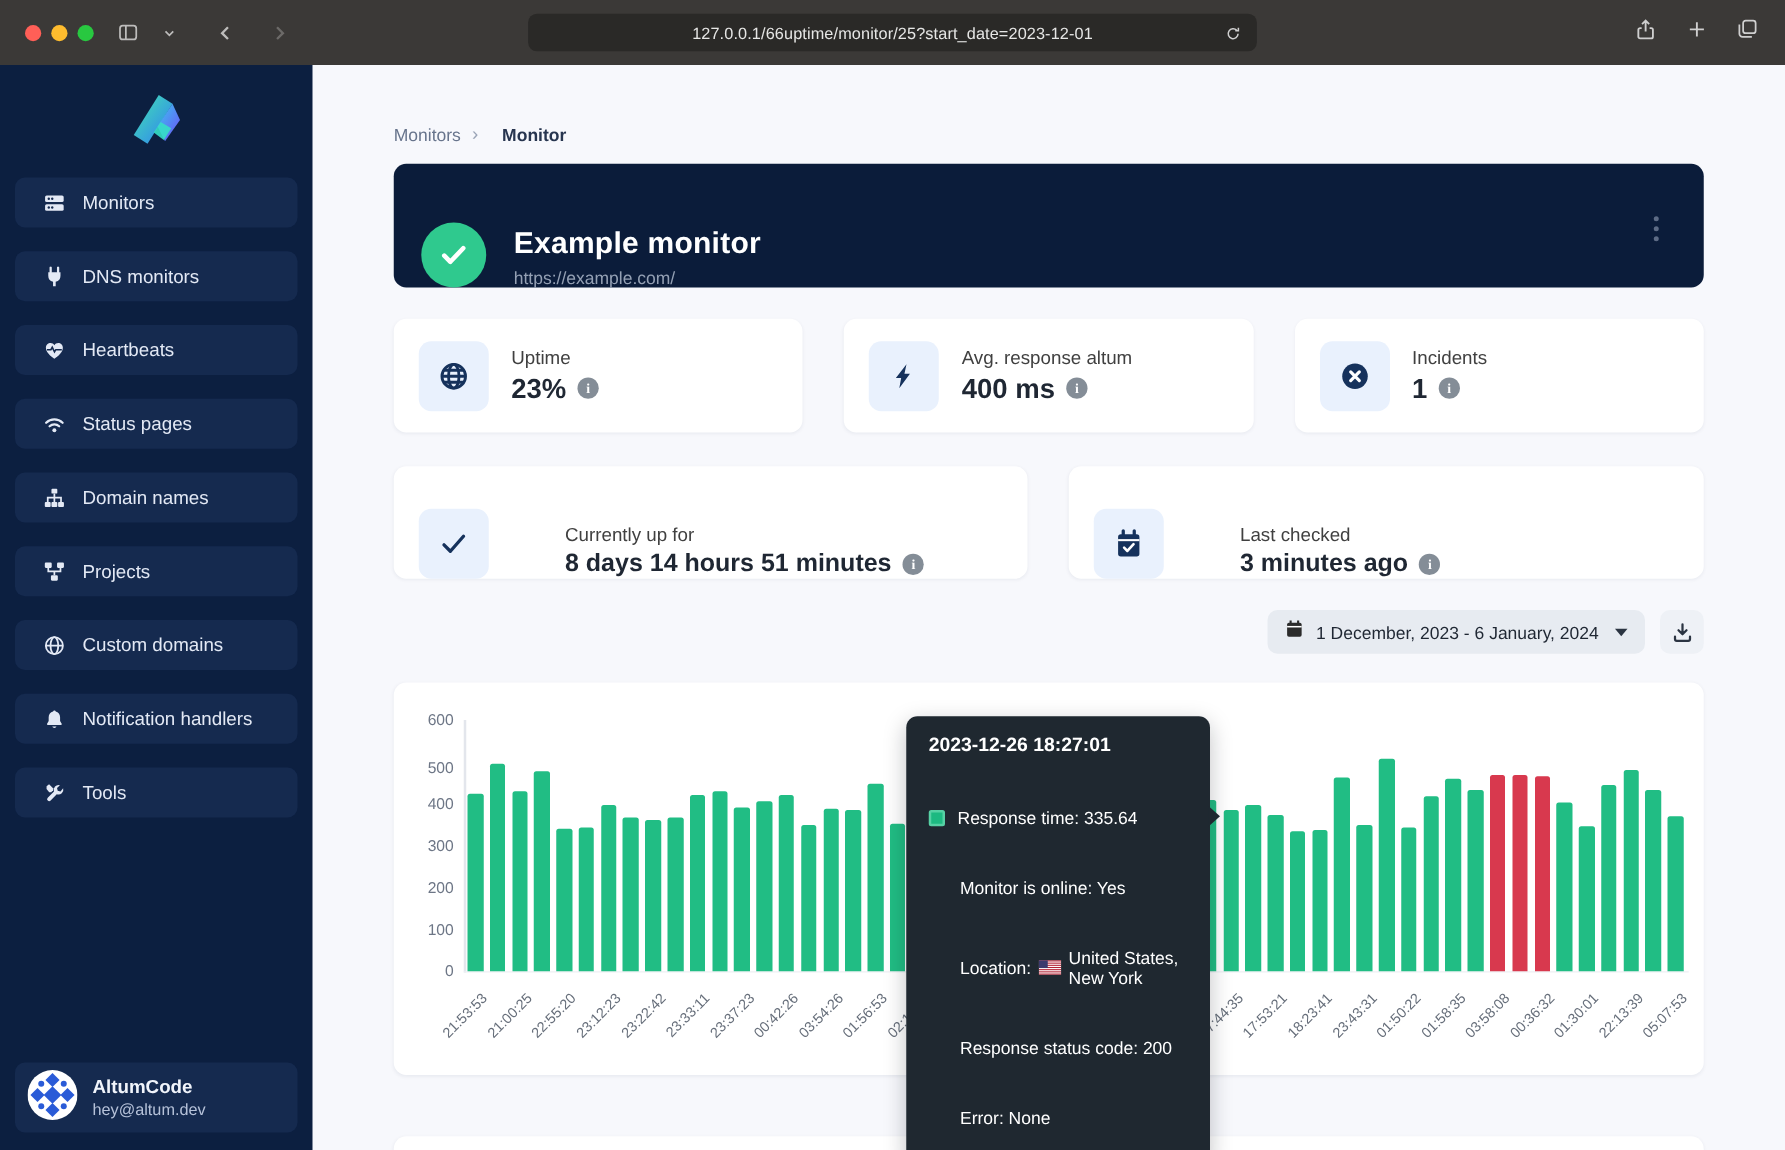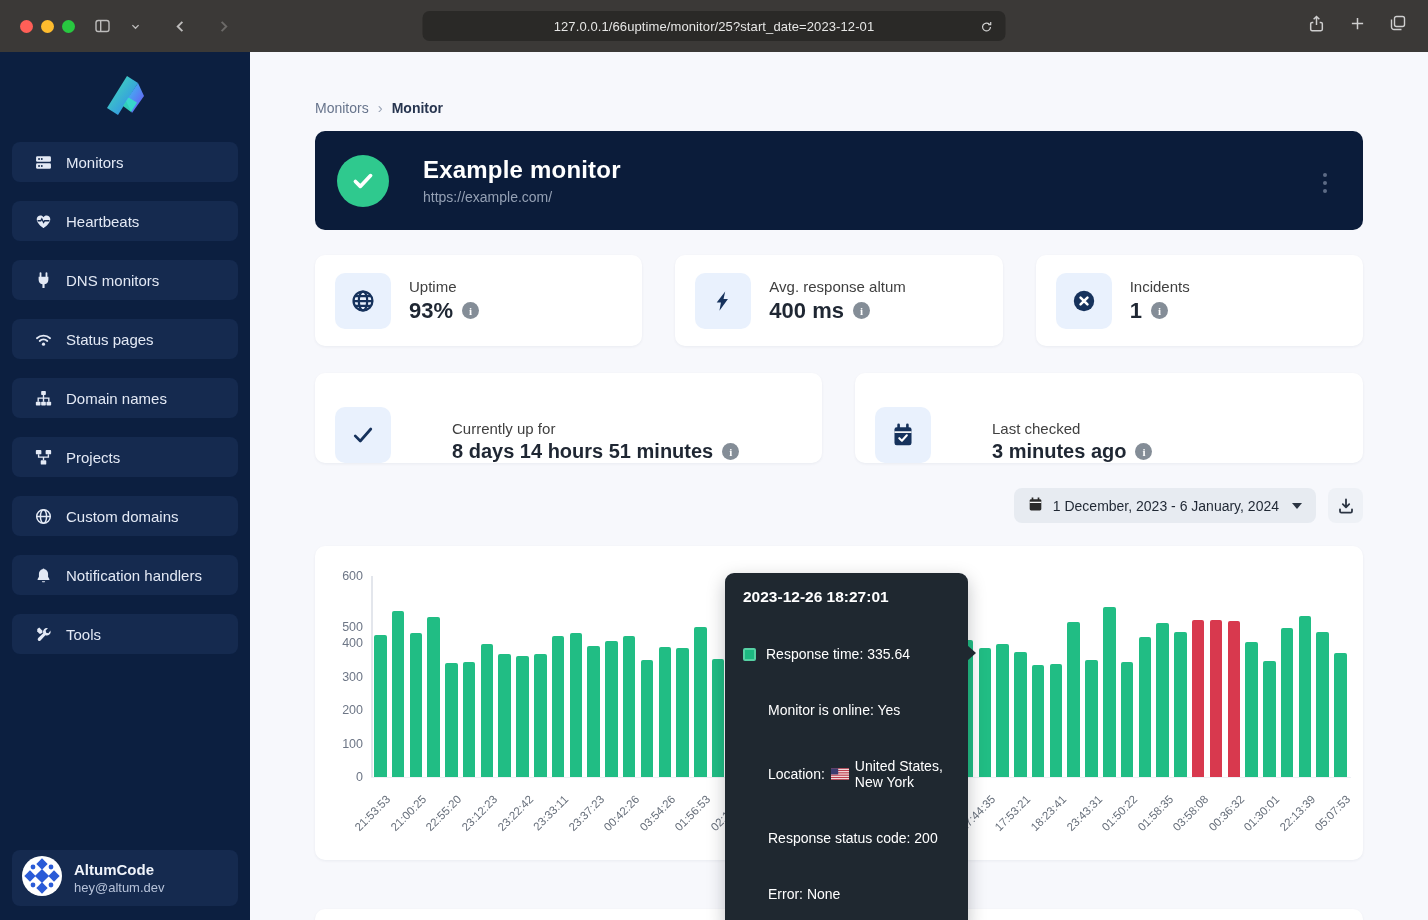--- a/index.html
+++ b/index.html
@@ -31,23 +31,23 @@
   .side-spacer { flex:1; }
   .user-card { display:flex; align-items:center; gap:12px; background:#152a4f; border-radius:8px; padding:8px 10px; height:56px; cursor:pointer; }
   .user-name { color:#f0f4fb; font-size:15px; font-weight:700; }
   .user-email { color:#b6c2d9; font-size:13px; margin-top:2px; }
 
   
   .main { flex:1; padding:47px 65px 0; position:relative; overflow:hidden; }
   .breadcrumb { display:flex; align-items:center; gap:9px; font-size:14px; margin-bottom:15px; }
   .bc-parent { color:#67748c; cursor:pointer; }
   .bc-sep { color:#9aa4b6; font-size:15px; }
-  .bc-current { color:#27354f; font-weight:700; }
-
-  .monitor-card { background:#0b1c3a; border-radius:10px; height:99px; display:flex; align-items:center; padding:0 28px 0 22px; position:relative;gap:12px; }
+  .bc-current { color:#27354f; font-weight:700;margin-left:10px; }
+
+  .monitor-card { background:#0b1c3a; border-radius:10px; height:99px; display:flex; align-items:flex-end; padding:0 28px 0 22px; position:relative; }
   .status-circle { width:52px; height:52px; border-radius:50%; background:#2fc98e; display:grid; place-items:center; margin-right:22px; }
   .monitor-title { color:#fff; font-size:24px; font-weight:700; letter-spacing:.2px; }
   .monitor-url { color:#94a0b4; font-size:14px; margin-top:5px; }
   .kebab { position:absolute; right:32px; top:38px; display:flex; flex-direction:column; gap:4px; cursor:pointer; padding:4px; }
   .kebab span { width:4px; height:4px; border-radius:50%; background:#5d6b85; }
 
   .stats-row { display:flex; gap:33px; margin-top:25px; }
   .stat-card { flex:1; background:#fff; border-radius:10px; height:91px; display:flex; align-items:center; padding:0 20px; box-shadow:0 1px 3px rgba(20,30,60,.06); }
   .icon-tile { width:56px; height:56px; border-radius:10px; background:#e9f1fd; display:grid; place-items:center; margin-right:18px; flex:none; }
   .stat-label { color:#404040; font-size:15px; }
@@ -188,36 +188,36 @@
                 <circle cx="6.4" cy="11.3" r="0.9" fill="#152a4f"></circle>
               </svg>
             </span>
             <span>Monitors</span>
           </div>
         </div>
         <div class="nav-row">
           <div class="nav-item">
             <span class="ic">
               <svg width="17" height="17" viewBox="0 0 16 16">
+                <path d="M5.2 1v3.5M10.8 1v3.5" stroke="#e3e9f5" stroke-width="1.7" stroke-linecap="round" fill="none"></path>
+                <path d="M3.4 4.5h9.2v2.6a4.6 4.6 0 0 1-3.6 4.5V15H7V11.6a4.6 4.6 0 0 1-3.6-4.5z" fill="#e3e9f5"></path>
+              </svg>
+            </span>
+            <span>DNS monitors</span>
+          </div>
+        </div>
+        <div class="nav-row">
+          <div class="nav-item">
+            <span class="ic">
+              <svg width="17" height="17" viewBox="0 0 16 16">
                 <path d="M8 14.2S1.6 10.3 1.6 5.9C1.6 3.7 3.3 2.3 5.1 2.3c1.2 0 2.3.6 2.9 1.7.6-1.1 1.7-1.7 2.9-1.7 1.8 0 3.5 1.4 3.5 3.6 0 4.4-6.4 8.3-6.4 8.3z" fill="#e3e9f5"></path>
                 <path d="M2.4 7.3h3l1-1.8 1.7 3.4 1-1.6h4.5" stroke="#152a4f" stroke-width="1.2" fill="none"></path>
               </svg>
             </span>
             <span>Heartbeats</span>
-          </div>
-        </div>
-        <div class="nav-row">
-          <div class="nav-item">
-            <span class="ic">
-              <svg width="17" height="17" viewBox="0 0 16 16">
-                <path d="M5.2 1v3.5M10.8 1v3.5" stroke="#e3e9f5" stroke-width="1.7" stroke-linecap="round" fill="none"></path>
-                <path d="M3.4 4.5h9.2v2.6a4.6 4.6 0 0 1-3.6 4.5V15H7V11.6a4.6 4.6 0 0 1-3.6-4.5z" fill="#e3e9f5"></path>
-              </svg>
-            </span>
-            <span>DNS monitors</span>
           </div>
         </div>
         <div class="nav-row">
           <div class="nav-item">
             <span class="ic">
               <svg width="17" height="17" viewBox="0 0 16 16">
                 <path d="M1.8 6.8a9 9 0 0 1 12.4 0M4.4 9.4a5.3 5.3 0 0 1 7.2 0" stroke="#e3e9f5" stroke-width="1.7" stroke-linecap="round" fill="none"></path>
                 <circle cx="8" cy="12.4" r="1.5" fill="#e3e9f5"></circle>
               </svg>
             </span>
@@ -344,21 +344,21 @@
           <span class="icon-tile">
             <svg width="24" height="24" viewBox="0 0 16 16" fill="none" stroke="#16325c" stroke-width="1.5">
               <circle cx="8" cy="8" r="6.3"></circle>
               <ellipse cx="8" cy="8" rx="2.8" ry="6.3"></ellipse>
               <path d="M1.7 8h12.6M2.6 4.8h10.8M2.6 11.2h10.8"></path>
             </svg>
           </span>
           <span>
             <div class="stat-label">Uptime</div>
             <div class="stat-value-row">
-              <span class="stat-value ">93%</span>
+              <span class="stat-value ">23%</span>
               <span class="info-badge"></span>
             </div>
           </span>
         </div>
         <div class=" stat-card">
           <span class="icon-tile">
             <svg width="22" height="22" viewBox="0 0 16 16">
               <path d="M9.6 1L3.4 9h3.1l-1.1 6 6.2-8.5H8.4z" fill="#16325c"></path>
             </svg>
           </span>
@@ -560,19 +560,19 @@
         </div>
         <div class="tt-row">Response status code: 200</div>
         <div class="tt-row">Error: None</div>
         <span class="tt-caret"></span>
       </div>
     <div class="ytick" style="top: 224px;">0</div>
         <div class="ytick" style="top: 190.5px;">100</div>
         <div class="ytick" style="top: 157px;">200</div>
         <div class="ytick" style="top: 123.5px;">300</div>
         <div class="ytick" style="top: 90px;">400</div>
-        <div class="ytick" style="top: 74px;">500</div>
+        <div class="ytick" style="top: 61px;">500</div>
         <div class="ytick" style="top: 23px;">600</div>
       </section>
 
     <section class="next-card"></section>
   </main>
 </div>
 
 </body></html>

